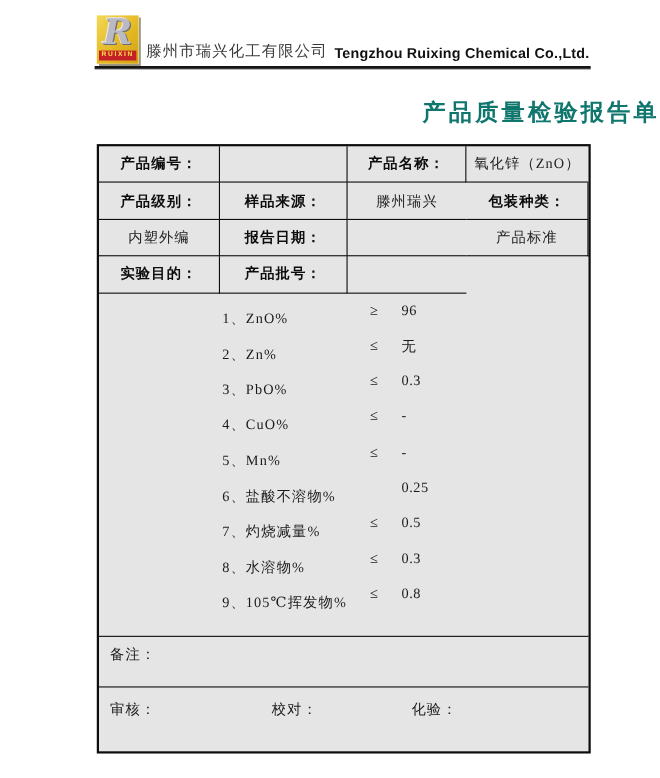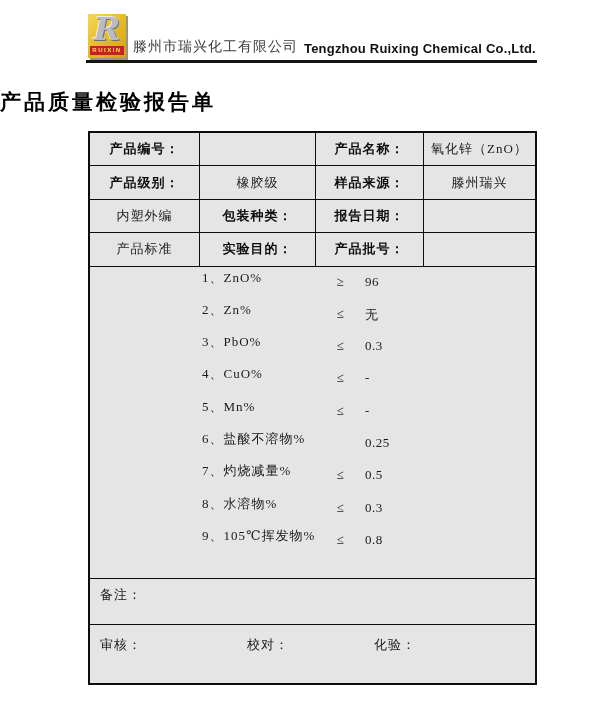--- a/index.html
+++ b/index.html
@@ -46,23 +46,23 @@
     white-space: nowrap;
   }
   .header-rule {
     position: absolute; left: 86px; top: 60px; width: 451px; height: 3px;
     border-top: 2.5px solid #151515; border-bottom: 1px solid #151515;
   }
 
   
   .report-title {
     position: absolute; left: 0; top: 88px; width: 600px;
-    text-align: left;
+    text-align: right;
     font-family: "Liberation Sans", "DejaVu Sans", sans-serif;
-    font-weight: bold; font-size: 21px; letter-spacing: 3px; color: #000000;
+    font-weight: bold; font-size: 21px; letter-spacing: 3px; color: #0f766e;
   }
 
   
   .report-table {
     position: absolute; left: 88px; top: 131px; width: 449px; height: 554px;
     border: 2px solid #0d0d0d; background: #e5e5e5;
     font-size: 13px;
   }
   .info-grid {
     display: grid;
@@ -83,21 +83,21 @@
   .cell.value { letter-spacing: 1px; color: #222; }
 
   .analysis {
     position: relative; height: 312px; border-bottom: 1.5px solid #0d0d0d;
   }
   .analysis-title {
     padding-top: 10px; height: 31px; text-align: center;
     letter-spacing: 3px; color: #1a1a1a;
   }
   .analysis-row { position: relative; height: 32.3px; }
-  .analysis-name  { position: absolute; left: 112px; top: 2px; letter-spacing: 1px; white-space: nowrap; text-align: center; }
+  .analysis-name  { position: absolute; left: 112px; top: 14px; letter-spacing: 1px; white-space: nowrap; text-align: center; }
   .analysis-op    { position: absolute; left: 230px; top: 7px; width: 40px; text-align: center; }
   .analysis-value { position: absolute; left: 275px; top: 7px; width: 85px; text-align: left; letter-spacing: 0.5px; }
 
   .remarks {
     height: 46px; border-bottom: 1.5px solid #0d0d0d;
     padding: 7px 0 0 10px; letter-spacing: 1px;
   }
   .signatures { position: relative; height: 55px; }
   .sig-label { position: absolute; top: 11px; letter-spacing: 1px; white-space: nowrap; }
   .sig-1 { left: 10px; }
@@ -122,26 +122,25 @@
 <div class="report-table">
 
   <div class="info-grid">
 
     <div class="cell label">产品编号：</div>
     <div class="cell value"></div>
     <div class="cell label">产品名称：</div>
     <div class="cell value last">氧化锌（ZnO）</div>
 
     <div class="cell label">产品级别：</div>
-    <div class="cell value">橡胶级</div>
     <div class="cell label">样品来源：</div>
     <div class="cell value last">滕州瑞兴</div>
 
+    <div class="cell label">包装种类：</div>
     <div class="cell value">内塑外编</div>
-    <div class="cell label">包装种类：</div>
     <div class="cell label">报告日期：</div>
     <div class="cell value last"></div>
 
     <div class="cell value">产品标准</div>
     <div class="cell label">实验目的：</div>
     <div class="cell label">产品批号：</div>
     <div class="cell value last"></div>
   </div>
 
   <div class="analysis">

